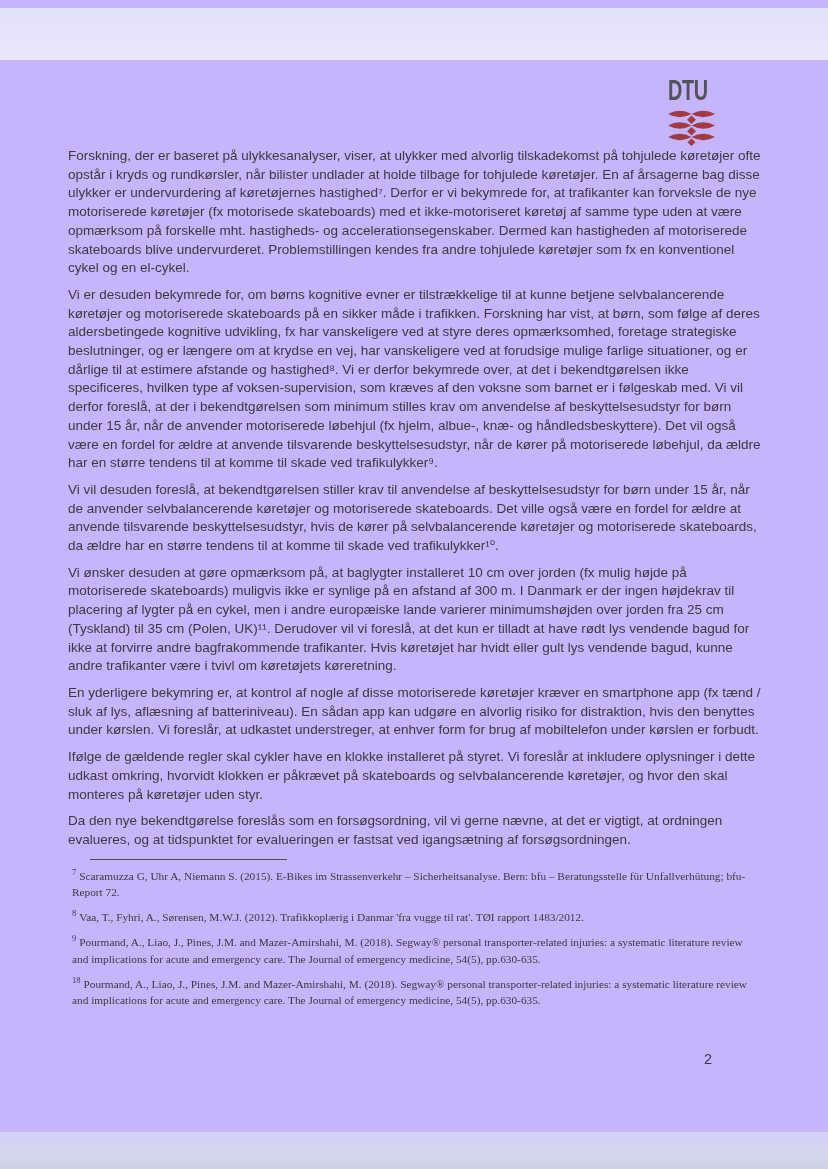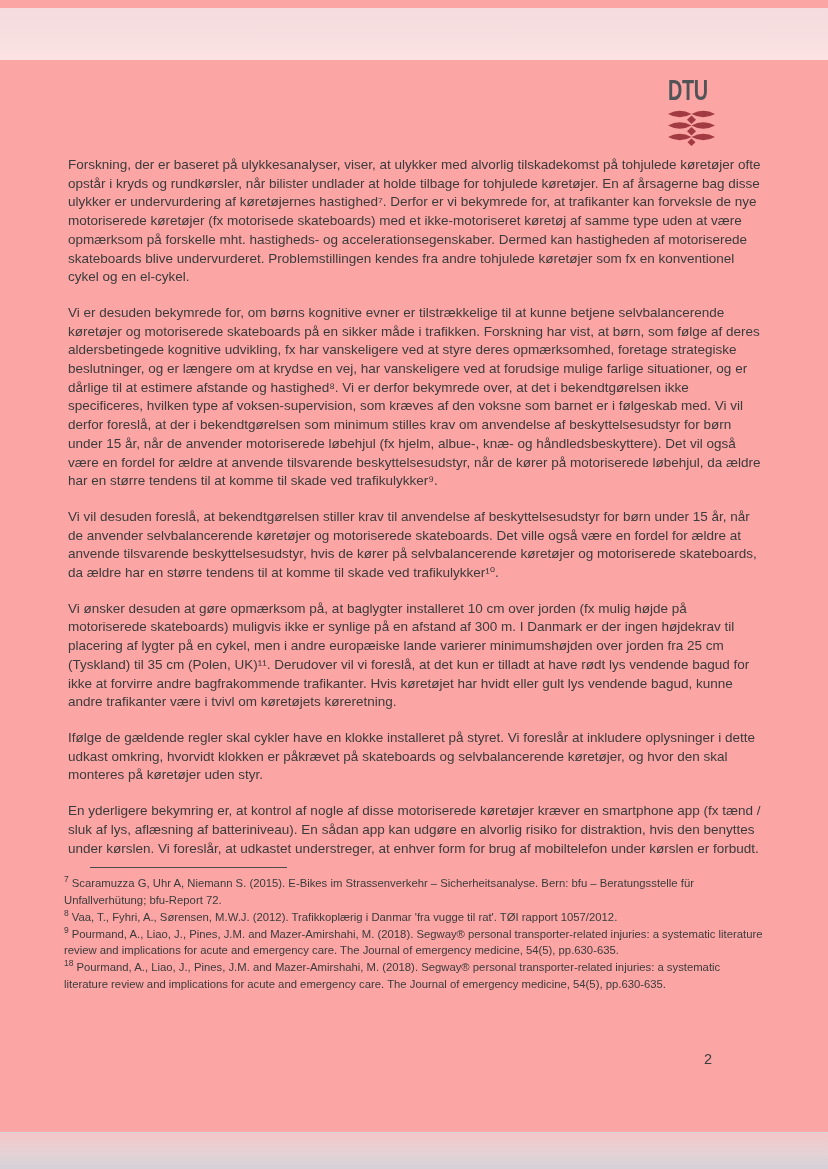--- a/index.html
+++ b/index.html
@@ -3,21 +3,21 @@
 <meta charset="utf-8">
 <style>
   html, body { margin: 0; padding: 0; }
   body {
     width: 828px; height: 1169px;
     background: #ffffff;
     position: relative;
     overflow: hidden;
     font-family: "Liberation Sans", "DejaVu Sans", sans-serif;
   }
-  .page { position: absolute; inset: 0; background: #fca5a5; }
+  .page { position: absolute; inset: 0; background: #c4b5fd; }
 
   
   .scan-band-top {
     position: absolute; top: 8px; left: 0; right: 0; height: 52px;
     background: linear-gradient(180deg, #f1f5f7 0%, #f6f8fa 65%, #fdfdfe 100%);
     opacity: 0.7;
   }
   .scan-band-bottom {
     position: absolute; bottom: 0; left: 0; right: 0; height: 36px;
     background: linear-gradient(180deg, rgba(234,240,244,0.45) 0%, rgba(219,228,234,0.7) 55%, rgba(206,217,224,0.85) 100%);
@@ -33,29 +33,29 @@
     white-space: nowrap;
   }
   .logo-waves { display: block; margin-top: 1px; }
 
   
   .content {
     position: absolute; left: 68px; top: 139px; width: 698px;
     font-size: 13.5px; line-height: 18.7px;
     letter-spacing: 0;
   }
-  .para { margin: 17px 0 7px 0; }
+  .para { margin: 8px 0 7px 0; }
 
   .fn-rule {
     margin: 9px 0 7px 22px;
     width: 197px; height: 0;
     border-top: 1.5px solid #4b4b4b;
   }
   .footnotes { font-size: 11.3px; line-height: 16.8px; margin-left: -4px; width: 702px; }
-  .fn { margin: 0; }
+  .fn { margin: 8px; font-family: Liberation Serif, serif; }
   .fn sup { font-size: 8.5px; line-height: 0; margin-right: 3px; }
 
   .page-number { position: absolute; left: 704px; top: 1051px; font-size: 14.5px; color: #3c3c3c; }
 </style>
 </head>
 <body>
 
 <div class="page">
 
   <div class="scan-band-top"></div>
@@ -79,28 +79,29 @@
         <path d="M23.5,29.5 L27.5,33.2 L23.5,36.9 L19.5,33.2 Z"></path>
       </g>
     </svg>
   </div>
 
   <div class="content" style="color: rgb(59, 59, 59);">
     <p class="para">Forskning, der er baseret på ulykkesanalyser, viser, at ulykker med alvorlig tilskadekomst på tohjulede køretøjer ofte opstår i kryds og rundkørsler, når bilister undlader at holde tilbage for tohjulede køretøjer. En af årsagerne bag disse ulykker er undervurdering af køretøjernes hastighed⁷. Derfor er vi bekymrede for, at trafikanter kan forveksle de nye motoriserede køretøjer (fx motorisede skateboards) med et ikke-motoriseret køretøj af samme type uden at være opmærksom på forskelle mht. hastigheds- og accelerationsegenskaber. Dermed kan hastigheden af motoriserede skateboards blive undervurderet. Problemstillingen kendes fra andre tohjulede køretøjer som fx en konventionel cykel og en el-cykel.</p>
     <p class="para">Vi er desuden bekymrede for, om børns kognitive evner er tilstrækkelige til at kunne betjene selvbalancerende køretøjer og motoriserede skateboards på en sikker måde i trafikken. Forskning har vist, at børn, som følge af deres aldersbetingede kognitive udvikling, fx har vanskeligere ved at styre deres opmærksomhed, foretage strategiske beslutninger, og er længere om at krydse en vej, har vanskeligere ved at forudsige mulige farlige situationer, og er dårlige til at estimere afstande og hastighed⁸. Vi er derfor bekymrede over, at det i bekendtgørelsen ikke specificeres, hvilken type af voksen-supervision, som kræves af den voksne som barnet er i følgeskab med. Vi vil derfor foreslå, at der i bekendtgørelsen som minimum stilles krav om anvendelse af beskyttelsesudstyr for børn under 15 år, når de anvender motoriserede løbehjul (fx hjelm, albue-, knæ- og håndledsbeskyttere). Det vil også være en fordel for ældre at anvende tilsvarende beskyttelsesudstyr, når de kører på motoriserede løbehjul, da ældre har en større tendens til at komme til skade ved trafikulykker⁹.</p>
     <p class="para">Vi vil desuden foreslå, at bekendtgørelsen stiller krav til anvendelse af beskyttelsesudstyr for børn under 15 år, når de anvender selvbalancerende køretøjer og motoriserede skateboards. Det ville også være en fordel for ældre at anvende tilsvarende beskyttelsesudstyr, hvis de kører på selvbalancerende køretøjer og motoriserede skateboards, da ældre har en større tendens til at komme til skade ved trafikulykker¹⁰.</p>
     <p class="para">Vi ønsker desuden at gøre opmærksom på, at baglygter installeret 10 cm over jorden (fx mulig højde på motoriserede skateboards) muligvis ikke er synlige på en afstand af 300 m. I Danmark er der ingen højdekrav til placering af lygter på en cykel, men i andre europæiske lande varierer minimumshøjden over jorden fra 25 cm (Tyskland) til 35 cm (Polen, UK)¹¹. Derudover vil vi foreslå, at det kun er tilladt at have rødt lys vendende bagud for ikke at forvirre andre bagfrakommende trafikanter. Hvis køretøjet har hvidt eller gult lys vendende bagud, kunne andre trafikanter være i tvivl om køretøjets køreretning.</p>
+    <p class="para">En yderligere bekymring er, at kontrol af nogle af disse motoriserede køretøjer kræver en smartphone app (fx tænd / sluk af lys, aflæsning af batteriniveau). En sådan app kan udgøre en alvorlig risiko for distraktion, hvis den benyttes under kørslen. Vi foreslår, at udkastet understreger, at enhver form for brug af mobiltelefon under kørslen er forbudt.</p>
     <p class="para">Ifølge de gældende regler skal cykler have en klokke installeret på styret. Vi foreslår at inkludere oplysninger i dette udkast omkring, hvorvidt klokken er påkrævet på skateboards og selvbalancerende køretøjer, og hvor den skal monteres på køretøjer uden styr.</p>
-    <p class="para">En yderligere bekymring er, at kontrol af nogle af disse motoriserede køretøjer kræver en smartphone app (fx tænd / sluk af lys, aflæsning af batteriniveau). En sådan app kan udgøre en alvorlig risiko for distraktion, hvis den benyttes under kørslen. Vi foreslår, at udkastet understreger, at enhver form for brug af mobiltelefon under kørslen er forbudt.</p>
+    <p class="para">Da den nye bekendtgørelse foreslås som en forsøgsordning, vil vi gerne nævne, at det er vigtigt, at ordningen evalueres, og at tidspunktet for evalueringen er fastsat ved igangsætning af forsøgsordningen.</p>
 
     <div class="fn-rule"></div>
 
     <div class="footnotes">
       <p class="fn"><sup>7</sup><span>Scaramuzza G, Uhr A, Niemann S. (2015). E-Bikes im Strassenverkehr – Sicherheitsanalyse. Bern: bfu – Beratungsstelle für Unfallverhütung; bfu-Report 72.</span></p>
-      <p class="fn"><sup>8</sup><span>Vaa, T., Fyhri, A., Sørensen, M.W.J. (2012). Trafikkoplærig i Danmar 'fra vugge til rat'. TØI rapport 1057/2012.</span></p>
+      <p class="fn"><sup>8</sup><span>Vaa, T., Fyhri, A., Sørensen, M.W.J. (2012). Trafikkoplærig i Danmar 'fra vugge til rat'. TØI rapport 1483/2012.</span></p>
       <p class="fn"><sup>9</sup><span>Pourmand, A., Liao, J., Pines, J.M. and Mazer-Amirshahi, M. (2018). Segway® personal transporter-related injuries: a systematic literature review and implications for acute and emergency care. The Journal of emergency medicine, 54(5), pp.630-635.</span></p>
       <p class="fn"><sup>18</sup><span>Pourmand, A., Liao, J., Pines, J.M. and Mazer-Amirshahi, M. (2018). Segway® personal transporter-related injuries: a systematic literature review and implications for acute and emergency care. The Journal of emergency medicine, 54(5), pp.630-635.</span></p>
     </div>
   </div>
 
   <div class="page-number">2</div>
 
   <div class="scan-band-bottom"></div>
 
 </div>

